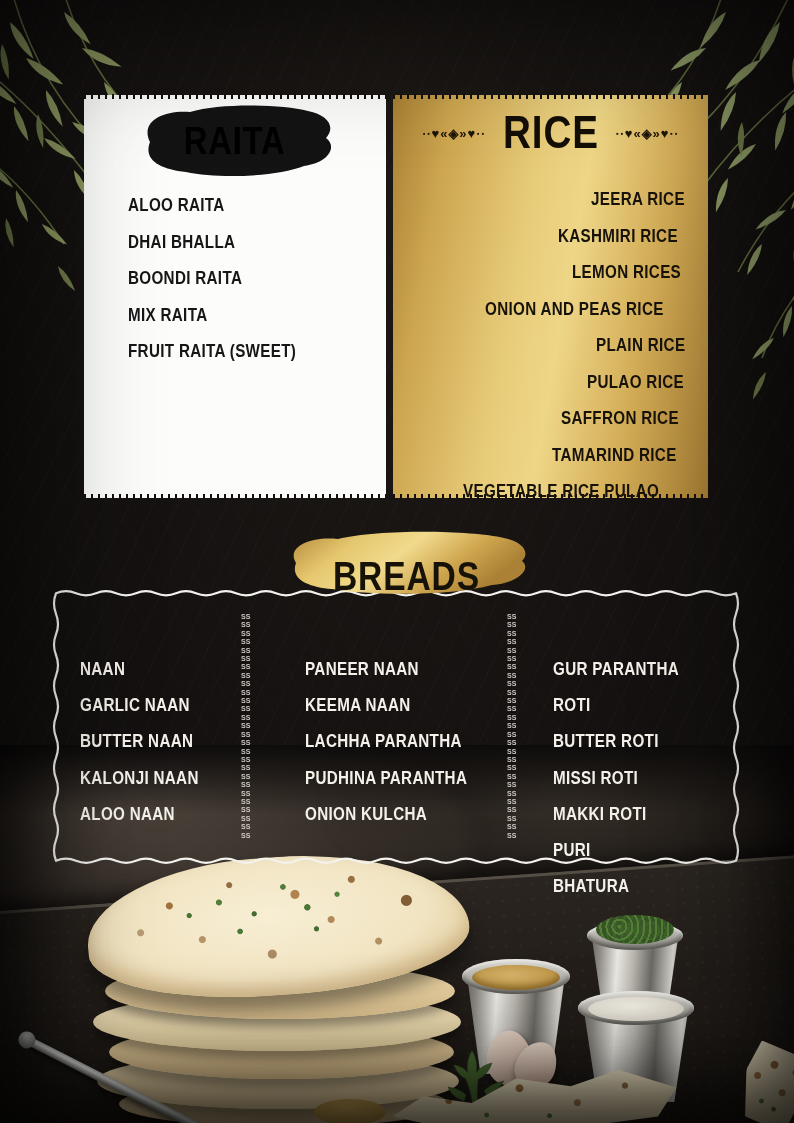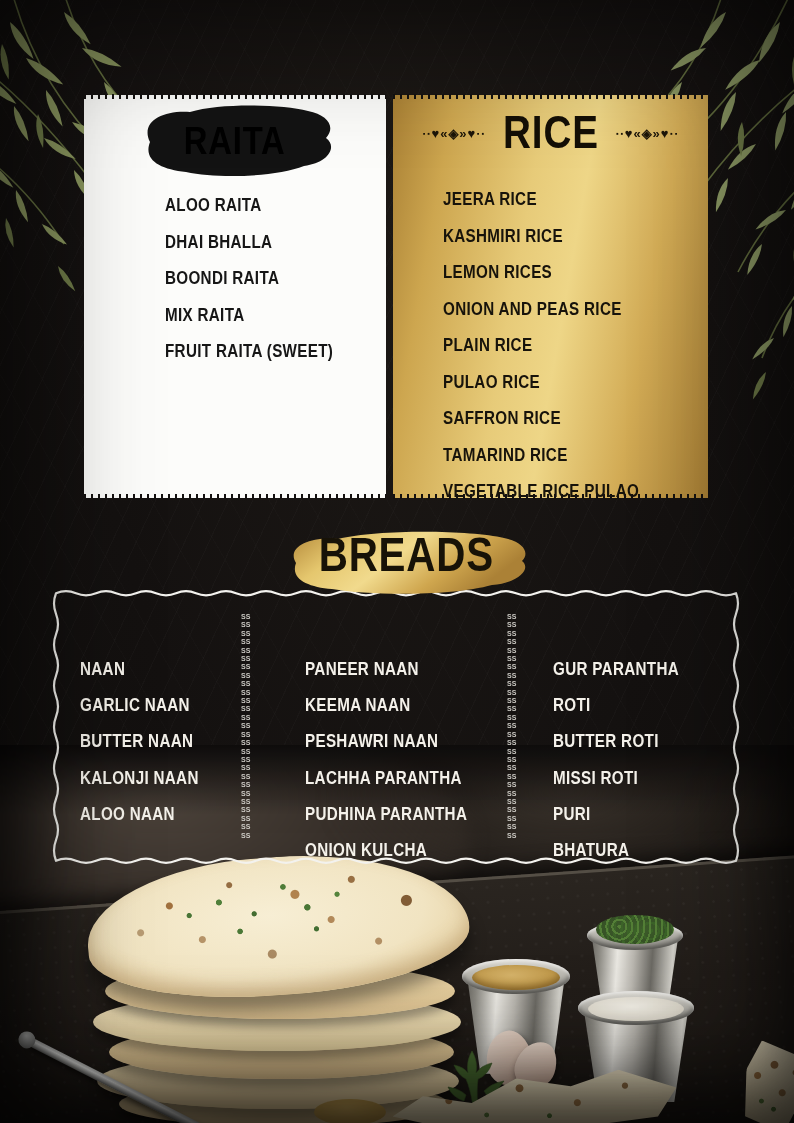--- a/index.html
+++ b/index.html
@@ -36,39 +36,39 @@
   .rice-card  { left:393px; width:315px;
     background:linear-gradient(100deg,#a98034 0%, #cda64f 16%, #e7cb79 40%, #eed687 54%, #d2ab55 76%, #a47c33 100%);
   }
 
   .cond { display:inline-block; transform:scaleX(.8); transform-origin:left center; white-space:nowrap; }
   .cond-c { display:inline-block; transform:scaleX(.84); transform-origin:center center; white-space:nowrap; }
 
   .menu-list { list-style:none; }
   .menu-list li { font-weight:bold; font-size:19px; line-height:36.5px; letter-spacing:.4px; }
 
-  .raita-list { margin:92px 0 0 81px; color:#161616; }
-  .rice-list  { margin:22px 0 0 50px; color:#17130b; }
+  .raita-list { margin:92px 0 0 44px; color:#161616; }
+  .rice-list  { margin:22px 0 0 50px; color:#17130b;text-align:right; }
 
   
   .raita-blob { position:absolute; left:50%; top:5px; transform:translateX(-50%); width:214px; height:82px; }
   .raita-blob svg { position:absolute; inset:0; }
   .blob-title { position:absolute; inset:0; display:flex; align-items:center; justify-content:center;
     color:#000000; font-weight:bold; font-size:39px; letter-spacing:1px; }
 
   
   .rice-header { position:relative; margin-top:10px; display:flex; align-items:center; justify-content:center; gap:8px; }
   .rice-title { color:#140f06; font-weight:bold; font-size:46px; letter-spacing:1px; }
   .orn { color:#1c1508; font-size:13px; font-weight:bold; letter-spacing:1px; white-space:nowrap; transform:translateY(1px); }
 
   
   .breads-blob { position:absolute; left:280px; top:527px; width:252px; height:72px; z-index:6; }
   .breads-blob svg { position:absolute; inset:0; }
-  .breads-title { position:absolute; inset:0; display:flex; align-items:flex-start; justify-content:center;
-    color:#171207; font-weight:bold; font-size:48px; letter-spacing:1px; }
+  .breads-title { position:absolute; inset:0; display:flex; align-items:flex-end; justify-content:center;
+    color:#171207; font-weight:bold; font-size:40px; letter-spacing:1px; }
 
   .breads-box { position:absolute; left:48px; top:583px; width:692px; height:288px; z-index:5; }
   .breads-box > svg { position:absolute; inset:0; width:100%; height:100%; }
   .breads-col { position:absolute; top:36px; list-style:none; color:#f4f1ea;margin-top:32px; }
   .breads-col li { font-weight:bold; font-size:19px; line-height:36.2px; letter-spacing:.4px; }
   .col-1 { left:32px; } .col-2 { left:257px; } .col-3 { left:505px; }
   .breads-divider { position:absolute; top:30px; color:#dbd9d3; opacity:.92;
     font-size:7px; line-height:8.4px; font-weight:bold; letter-spacing:0; white-space:pre-line; text-align:center; }
   .div-1 { left:193px; } .div-2 { left:459px; }
 
@@ -348,21 +348,20 @@
 SS
 SS
 SS
 SS
 SS
 SS</div>
 
     <ul class="breads-col col-2">
       <li><span class="cond">PANEER NAAN</span></li>
       <li><span class="cond">KEEMA NAAN</span></li>
-      <li><span class="cond">PESHAWRI NAAN</span></li>
       <li><span class="cond">LACHHA PARANTHA</span></li>
       <li><span class="cond">PUDHINA PARANTHA</span></li>
       <li><span class="cond">ONION KULCHA</span></li>
     </ul>
 
     <div class="breads-divider div-2">SS
 SS
 SS
 SS
 SS
@@ -387,20 +386,21 @@
 SS
 SS
 SS
 SS</div>
 
     <ul class="breads-col col-3">
       <li><span class="cond">GUR PARANTHA</span></li>
       <li><span class="cond">ROTI</span></li>
       <li><span class="cond">BUTTER ROTI</span></li>
       <li><span class="cond">MISSI ROTI</span></li>
+      <li><span class="cond">MAKKI ROTI</span></li>
       <li><span class="cond">PURI</span></li>
       <li><span class="cond">BHATURA</span></li>
     </ul>
   </section>
 
   <div class="photo">
     <div class="cloth cloth-1"></div>
     <div class="cloth cloth-2"></div>
     <div class="tray"></div>
 

